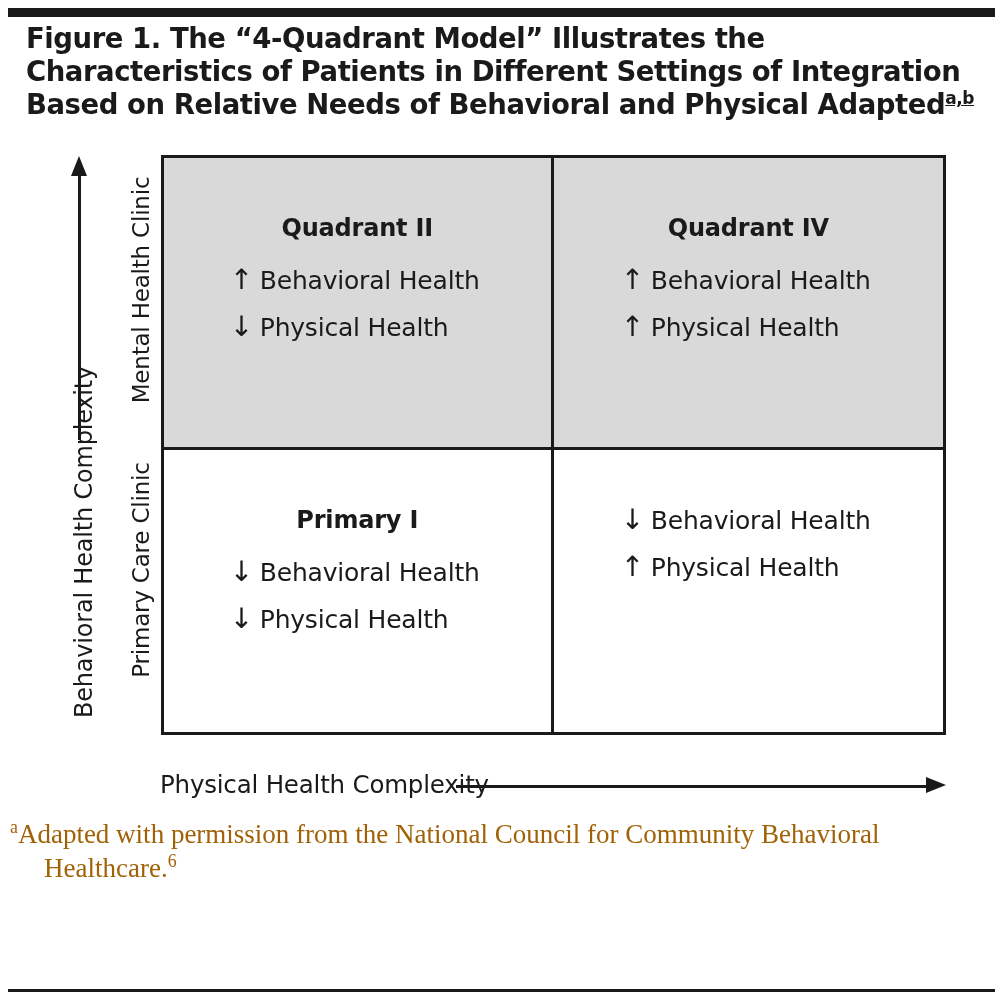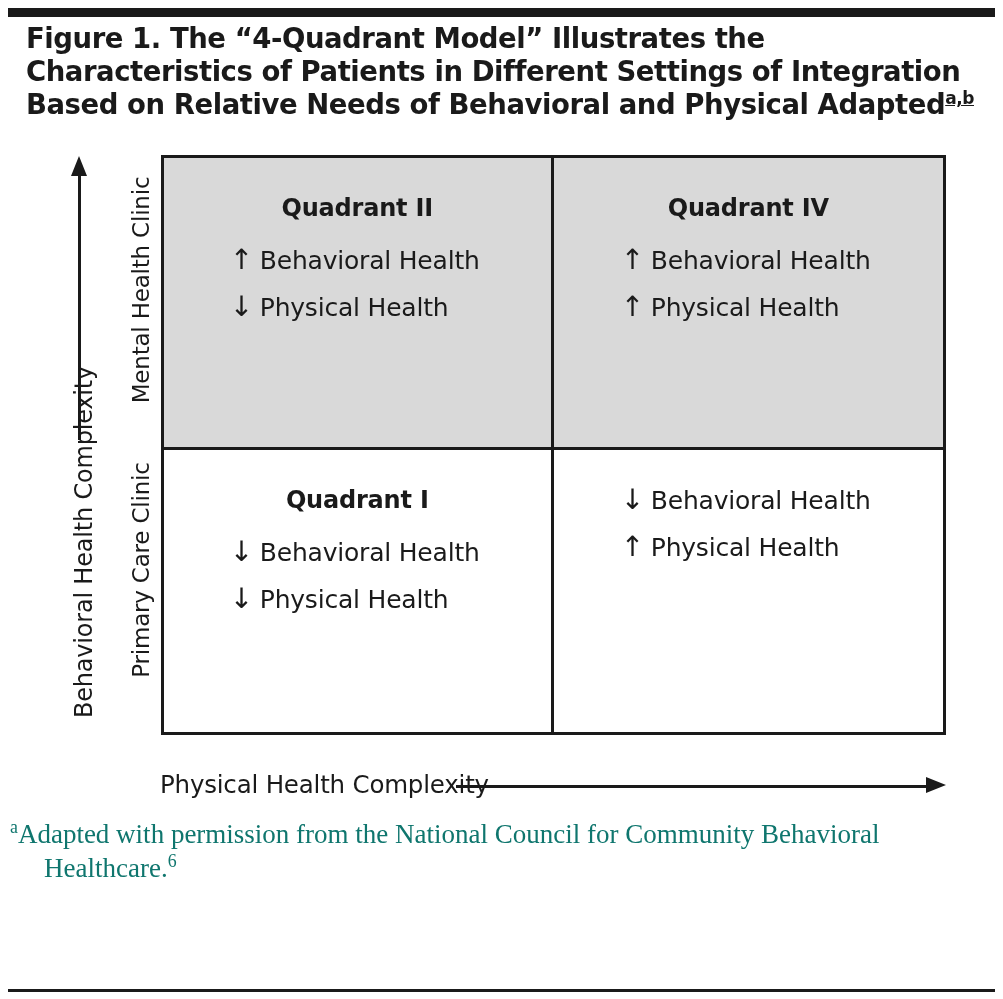--- a/index.html
+++ b/index.html
@@ -120,21 +120,21 @@
     height: 580px;
     border: 3px solid #1a1a1a;
     box-sizing: border-box;
     display: grid;
     grid-template-columns: 1fr 1fr;
     grid-template-rows: 292px 1fr;
   }
   .cell {
     position: relative;
     box-sizing: border-box;
-    padding-top: 36px;
+    padding-top: 56px;
   }
   .cell.shaded { background: #d9d9d9; }
   .cell.brdr-r { border-right: 3px solid #1a1a1a; }
   .cell.brdr-b { border-bottom: 3px solid #1a1a1a; }
 
   .cell-title {
     text-align: center;
     font-family: "DejaVu Sans", sans-serif;
     font-weight: bold;
     font-size: 24px;
@@ -206,21 +206,21 @@
 
   
   .footnotes {
     position: absolute;
     left: 10px;
     top: 818px;
     width: 980px;
     font-family: "Liberation Serif", serif;
     font-size: 27px;
     line-height: 33.5px;
-    color: #0f766e;
+    color: #a16207;
   }
   .footnote {
     padding-left: 34px;
     text-indent: -34px;
     margin-bottom: 0;
   }
   .footnote sup {
     font-size: 0.66em;
     vertical-align: super;
     line-height: 0;
@@ -270,21 +270,21 @@
         <span>Behavioral Health</span>
       </div>
       <div class="cell-line">
         <span class="arrow-glyph">↑</span>
         <span>Physical Health</span>
       </div>
     </div>
   </div>
 
   <div class="cell brdr-r">
-    <div class="cell-title">Quadrant I</div>
+    <div class="cell-title">Primary I</div>
     <div class="cell-lines">
       <div class="cell-line">
         <span class="arrow-glyph">↓</span>
         <span>Behavioral Health</span>
       </div>
       <div class="cell-line">
         <span class="arrow-glyph">↓</span>
         <span>Physical Health</span>
       </div>
     </div>

